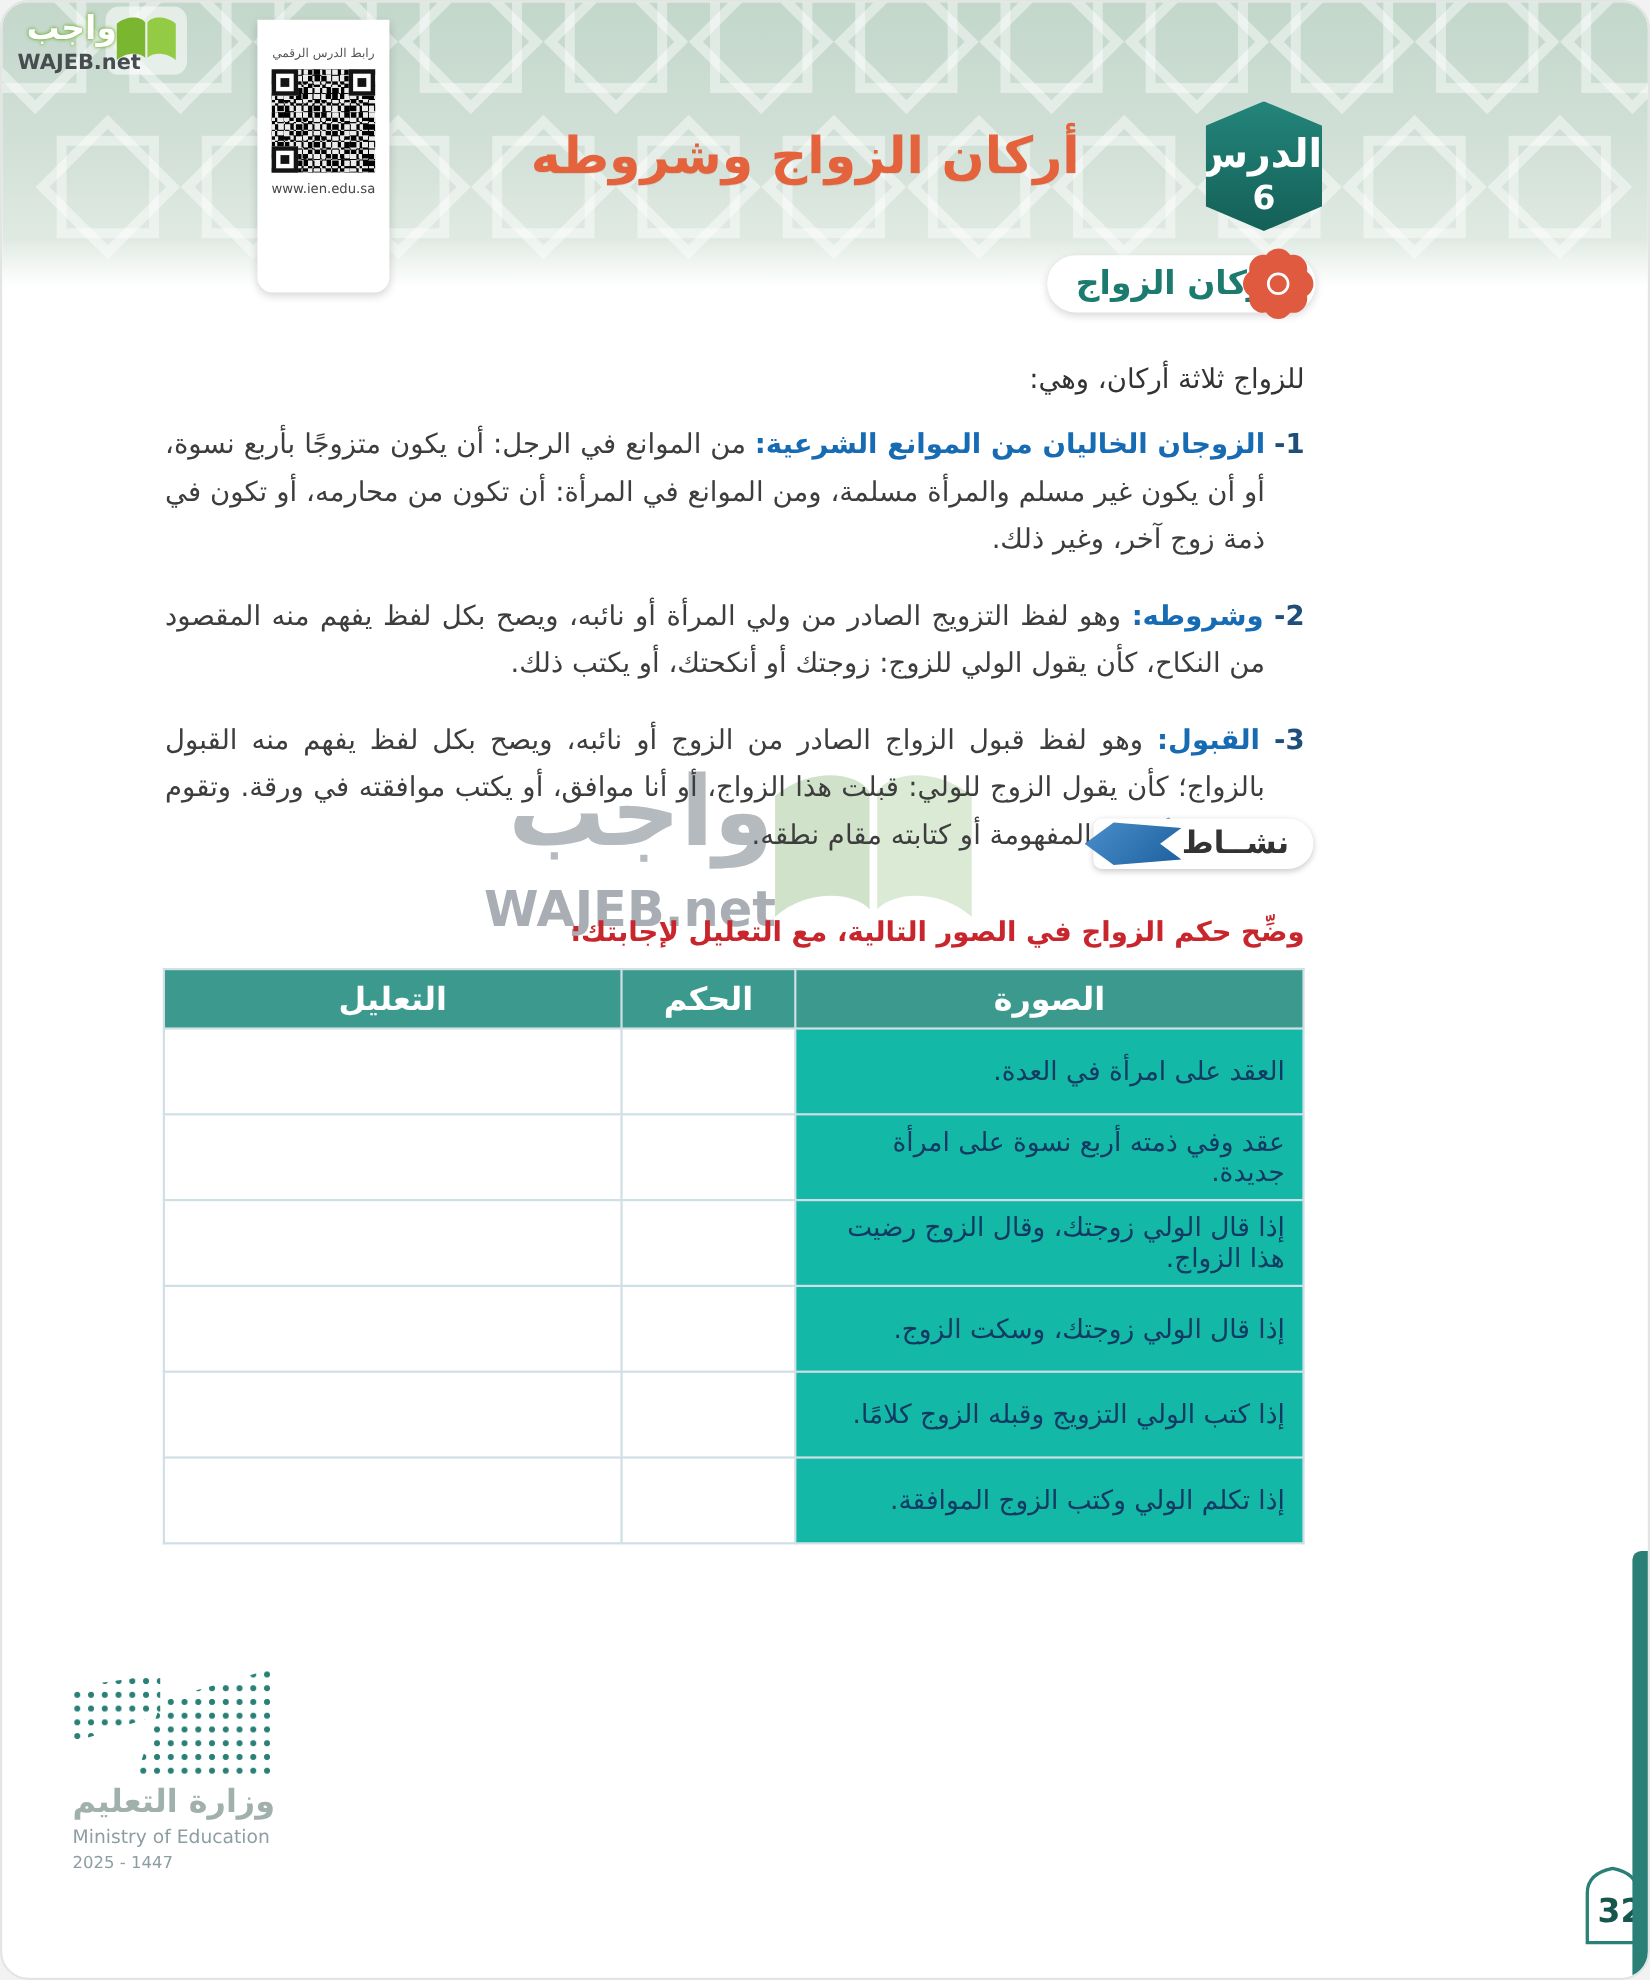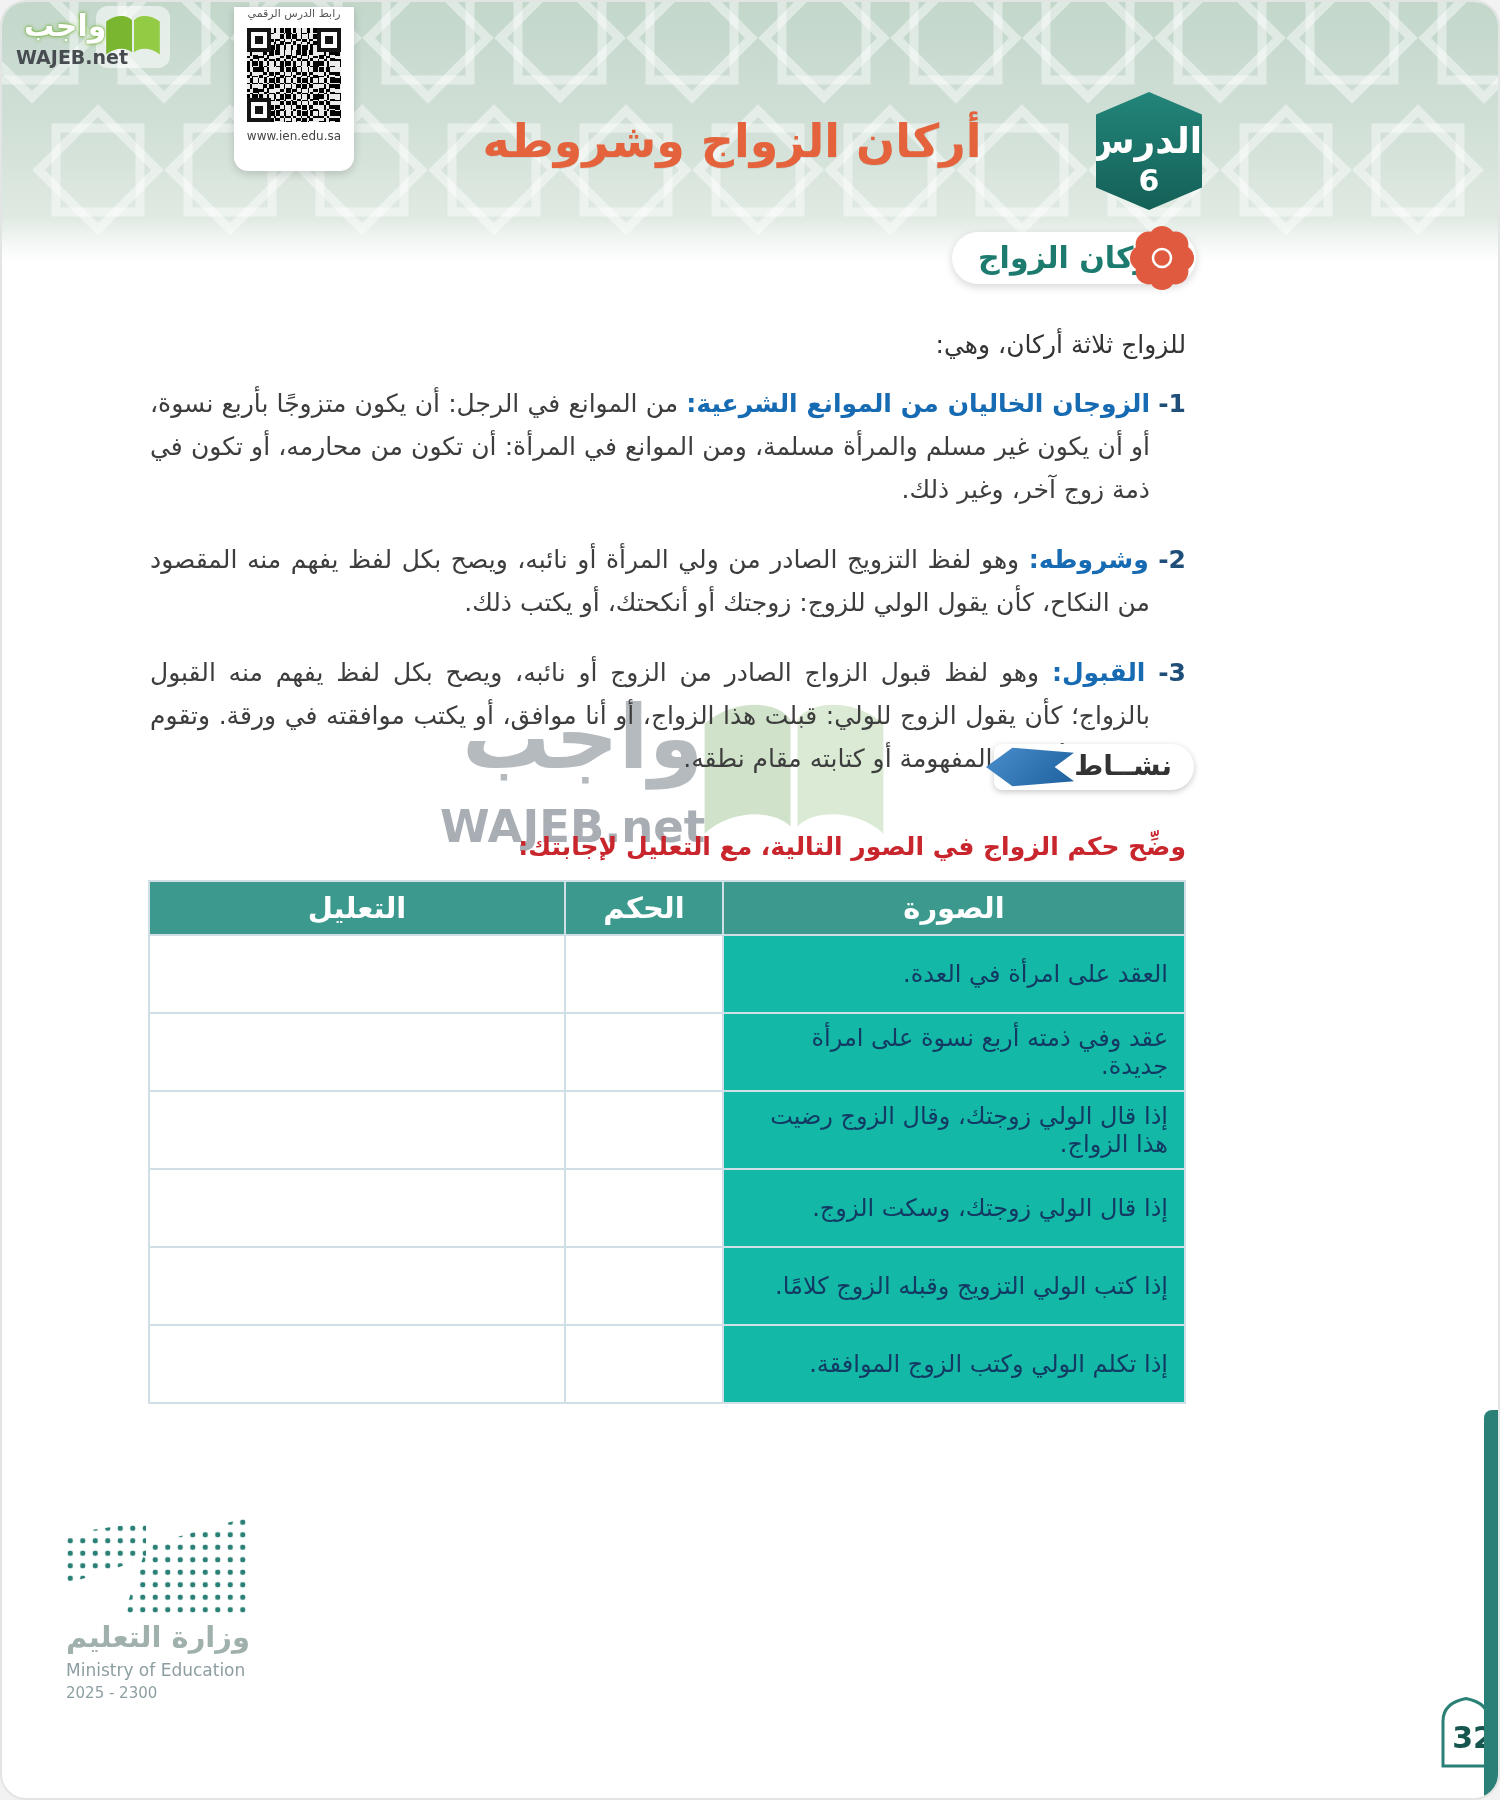--- a/index.html
+++ b/index.html
@@ -18,23 +18,23 @@
   
   .brand{position:absolute;top:4px;left:8px;width:200px;height:70px;z-index:6;}
   .brand-book-bg{position:absolute;left:86px;top:0;width:74px;height:62px;
                  background:rgba(255,255,255,.55);border-radius:12px;}
   .brand-book{position:absolute;left:90px;top:4px;}
   .brand-ar{position:absolute;left:14px;top:2px;font-size:30px;font-weight:bold;color:#ffffff;
             text-shadow:0 0 4px #6faf34,0 0 2px #6faf34;direction:rtl;}
   .brand-site{position:absolute;left:6px;top:40px;font-size:19px;font-weight:bold;color:#474c50;}
 
   
-  .qr-card{position:absolute;top:5px;left:232px;width:120px;height:164px;background:#ffffff;
+  .qr-card{position:absolute;top:16px;left:232px;width:120px;height:248px;background:#ffffff;
            border-radius:0 0 14px 14px;box-shadow:0 3px 8px rgba(0,0,0,.16);z-index:5;
-           text-align:center;padding-top:0;}
+           text-align:center;padding-top:24px;}
   .qr-label{font-size:11px;color:#555;direction:rtl;}
   .qr-code{width:94px;height:94px;margin:8px auto 7px;position:relative;
            background:repeating-conic-gradient(#141414 0% 25%,#ffffff 0% 50%) 0 0/11px 11px,
                       repeating-conic-gradient(#141414 0% 25%,#ffffff 0% 50%) 3px 5px/17px 17px;
            background-blend-mode:difference;}
   .qr-f{position:absolute;width:24px;height:24px;border:4px solid #141414;background:#ffffff;}
   .qr-f::after{content:"";position:absolute;inset:4px;background:#141414;}
   .qr-f.tl{top:0;left:0;} .qr-f.tr{top:0;right:0;} .qr-f.bl{bottom:0;left:0;}
   .qr-url{font-size:12px;color:#444;}
 
@@ -277,21 +277,21 @@
     </tbody>
   </table>
 
   <div class="ministry">
     <div class="ministry-dots">
       <div class="dots-flag"></div>
       <div class="dots-base"></div>
     </div>
     <div class="ministry-ar">وزارة التعليم</div>
     <div class="ministry-en">Ministry of Education</div>
-    <div class="ministry-year">2025 - 2300</div>
+    <div class="ministry-year">2025 - 1447</div>
   </div>
 
   <div class="page-badge">
     <svg width="56" height="76" viewBox="0 0 56 76">
       <path d="M5 72 V27 Q5 9 28 4.5 Q51 9 51 27 V72 Z" fill="#ffffff" stroke="#2a8076" stroke-width="3"></path>
     </svg>
     <div class="page-number">32</div>
   </div>
 
   <div class="edge-bar"></div>

